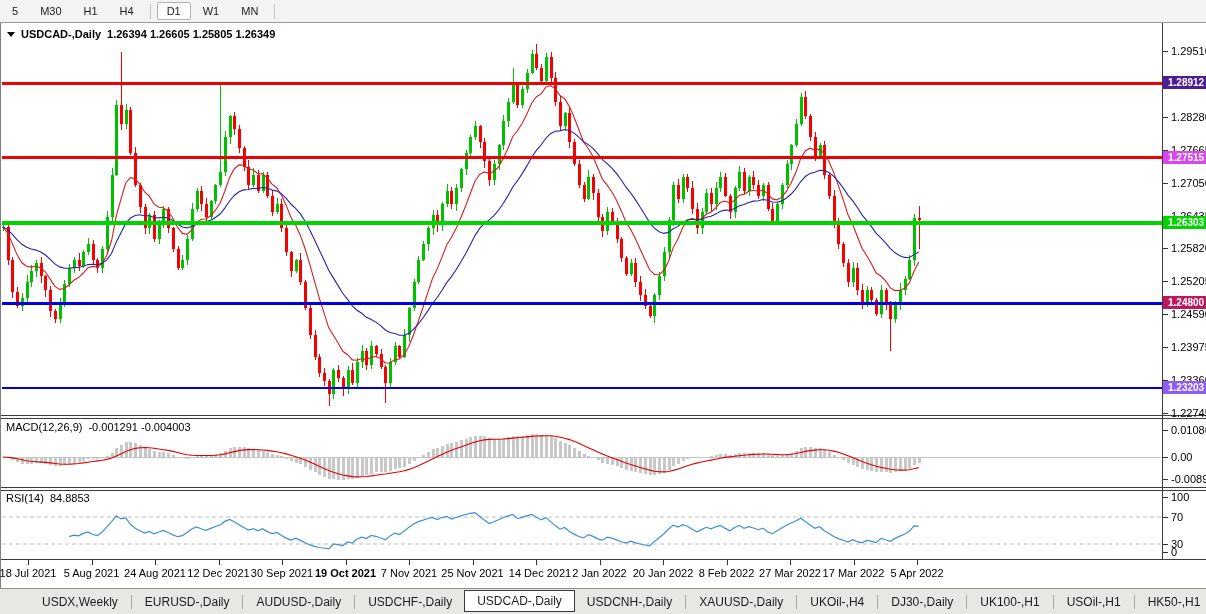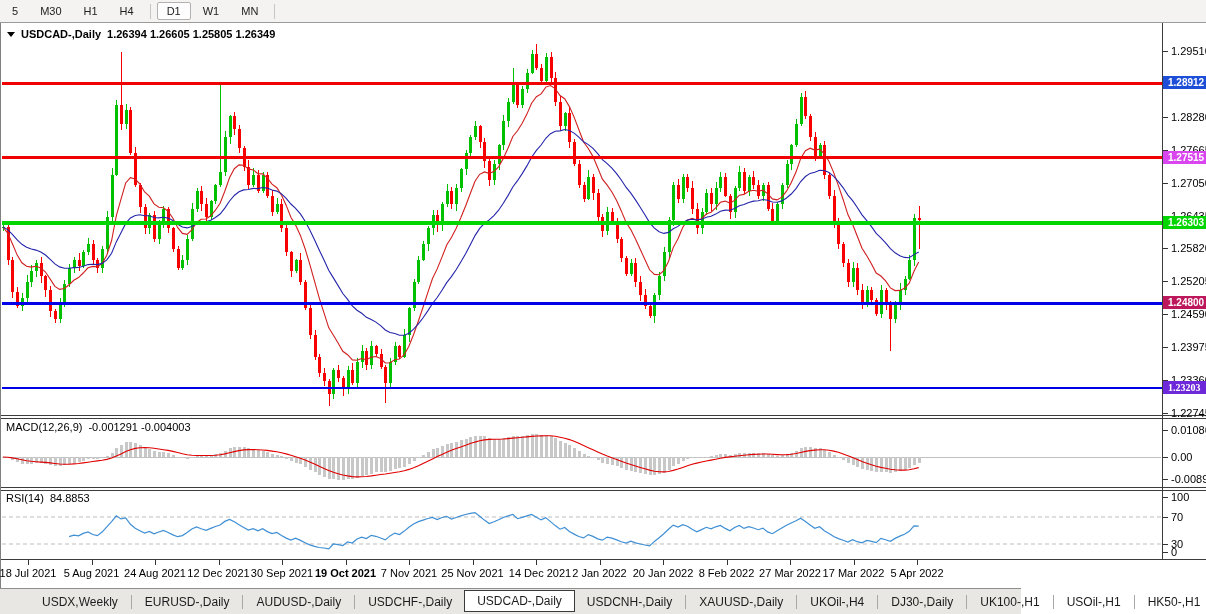--- a/index.html
+++ b/index.html
@@ -10,21 +10,21 @@
 .tf-item{font-size:11px;color:#222;padding:2px 9px;margin:0 1px;border:1px solid transparent;border-radius:2px;cursor:default}
 .tf-item.active{background:#fdfdfd;border-color:#b2b2b2}
 .tf-divider{width:1px;height:15px;background:#c6c6c6;margin:0 5px}
 #chart-svg{position:absolute;left:0;top:0}
 .chart-title{position:absolute;left:7px;top:28px;font-size:11px;font-weight:bold;color:#000;display:flex;align-items:center;gap:6px;z-index:5}
 .tri-down{width:0;height:0;border-left:4px solid transparent;border-right:4px solid transparent;border-top:5px solid #000}
 .ind-label{position:absolute;left:6px;font-size:11px;color:#000;display:flex;gap:6px;z-index:5}
 .ytick{position:absolute;left:1171px;font-size:11px;color:#000;height:12px;line-height:12px;white-space:nowrap;z-index:3}
 .ytag{position:absolute;left:1163px;width:43px;height:13px;line-height:13px;font-size:10px;font-weight:bold;color:#fff;padding-left:5px;z-index:4}
 .xlabel{position:absolute;top:567px;width:76px;text-align:center;font-size:11px;color:#000;white-space:nowrap;z-index:3}
-#tabs{position:absolute;left:0;top:588px;width:1021px;height:26px;background:#e9e7e4;border-top:1px solid #8e8e8e;display:flex;align-items:center;padding-left:30px;font-size:12px;color:#1c1c1c}
+#tabs{position:absolute;left:0;top:588px;width:1206px;height:26px;background:#e9e7e4;border-top:1px solid #8e8e8e;display:flex;align-items:center;padding-left:30px;font-size:12px;color:#1c1c1c}
 .tab{padding:3px 12px;white-space:nowrap;cursor:default}
 .tab.active{background:#fff;border:1px solid #3a3a3a;margin-top:-2px;padding:3px 12px}
 .tab-sep{width:1px;height:14px;background:#a8a8a8;margin:0 1px;flex:none}
 #labels{position:absolute;inset:0;pointer-events:none}
 </style>
 </head>
 <body>
 
 <div id="app">
   <div id="toolbar">
@@ -730,25 +730,25 @@
       <div class="ytick" style="top: 341.137px;">1.23975</div>
       <div class="ytick" style="top: 374.04px;">1.23360</div>
       <div class="ytick" style="top: 406.942px;">1.22745</div>
       <div class="ytick" style="top: 424.001px;">0.010869</div>
       <div class="ytick" style="top: 451px;">0.00</div>
       <div class="ytick" style="top: 473.291px;">-0.008974</div>
       <div class="ytick" style="top: 490.75px;">100</div>
       <div class="ytick" style="top: 511px;">70</div>
       <div class="ytick" style="top: 538px;">30</div>
       <div class="ytick" style="top: 546px;">0</div>
-      <div class="ytag" style="top: 76px; background: #1d4ed8;">1.28912</div>
+      <div class="ytag" style="top: 76px; background: #4c1d95;">1.28912</div>
       <div class="ytag" style="top: 151px; background: #d946ef;">1.27515</div>
       <div class="ytag" style="top: 216px; background: rgb(0, 213, 0);">1.26303</div>
       <div class="ytag" style="top: 296px; background: #be185d;">1.24800</div>
-      <div class="ytag" style="top: 381px; background: #6d28d9; font-family: Liberation Serif, serif;">1.23203</div>
+      <div class="ytag" style="top: 381px; background: #8b5cf6;">1.23203</div>
       <div class="xlabel" style="left: -10px;">18 Jul 2021</div>
       <div class="xlabel" style="left: 53.5px;">5 Aug 2021</div>
       <div class="xlabel" style="left: 117px;">24 Aug 2021</div>
       <div class="xlabel" style="left: 180.5px;">12 Dec 2021</div>
       <div class="xlabel" style="left: 244px;">30 Sep 2021</div>
       <div class="xlabel" style="left: 307.5px; font-weight: bold;">19 Oct 2021</div>
       <div class="xlabel" style="left: 371px;">7 Nov 2021</div>
       <div class="xlabel" style="left: 434.5px;">25 Nov 2021</div>
       <div class="xlabel" style="left: 502px;">14 Dec 2021</div>
       <div class="xlabel" style="left: 561.5px;">2 Jan 2022</div>

